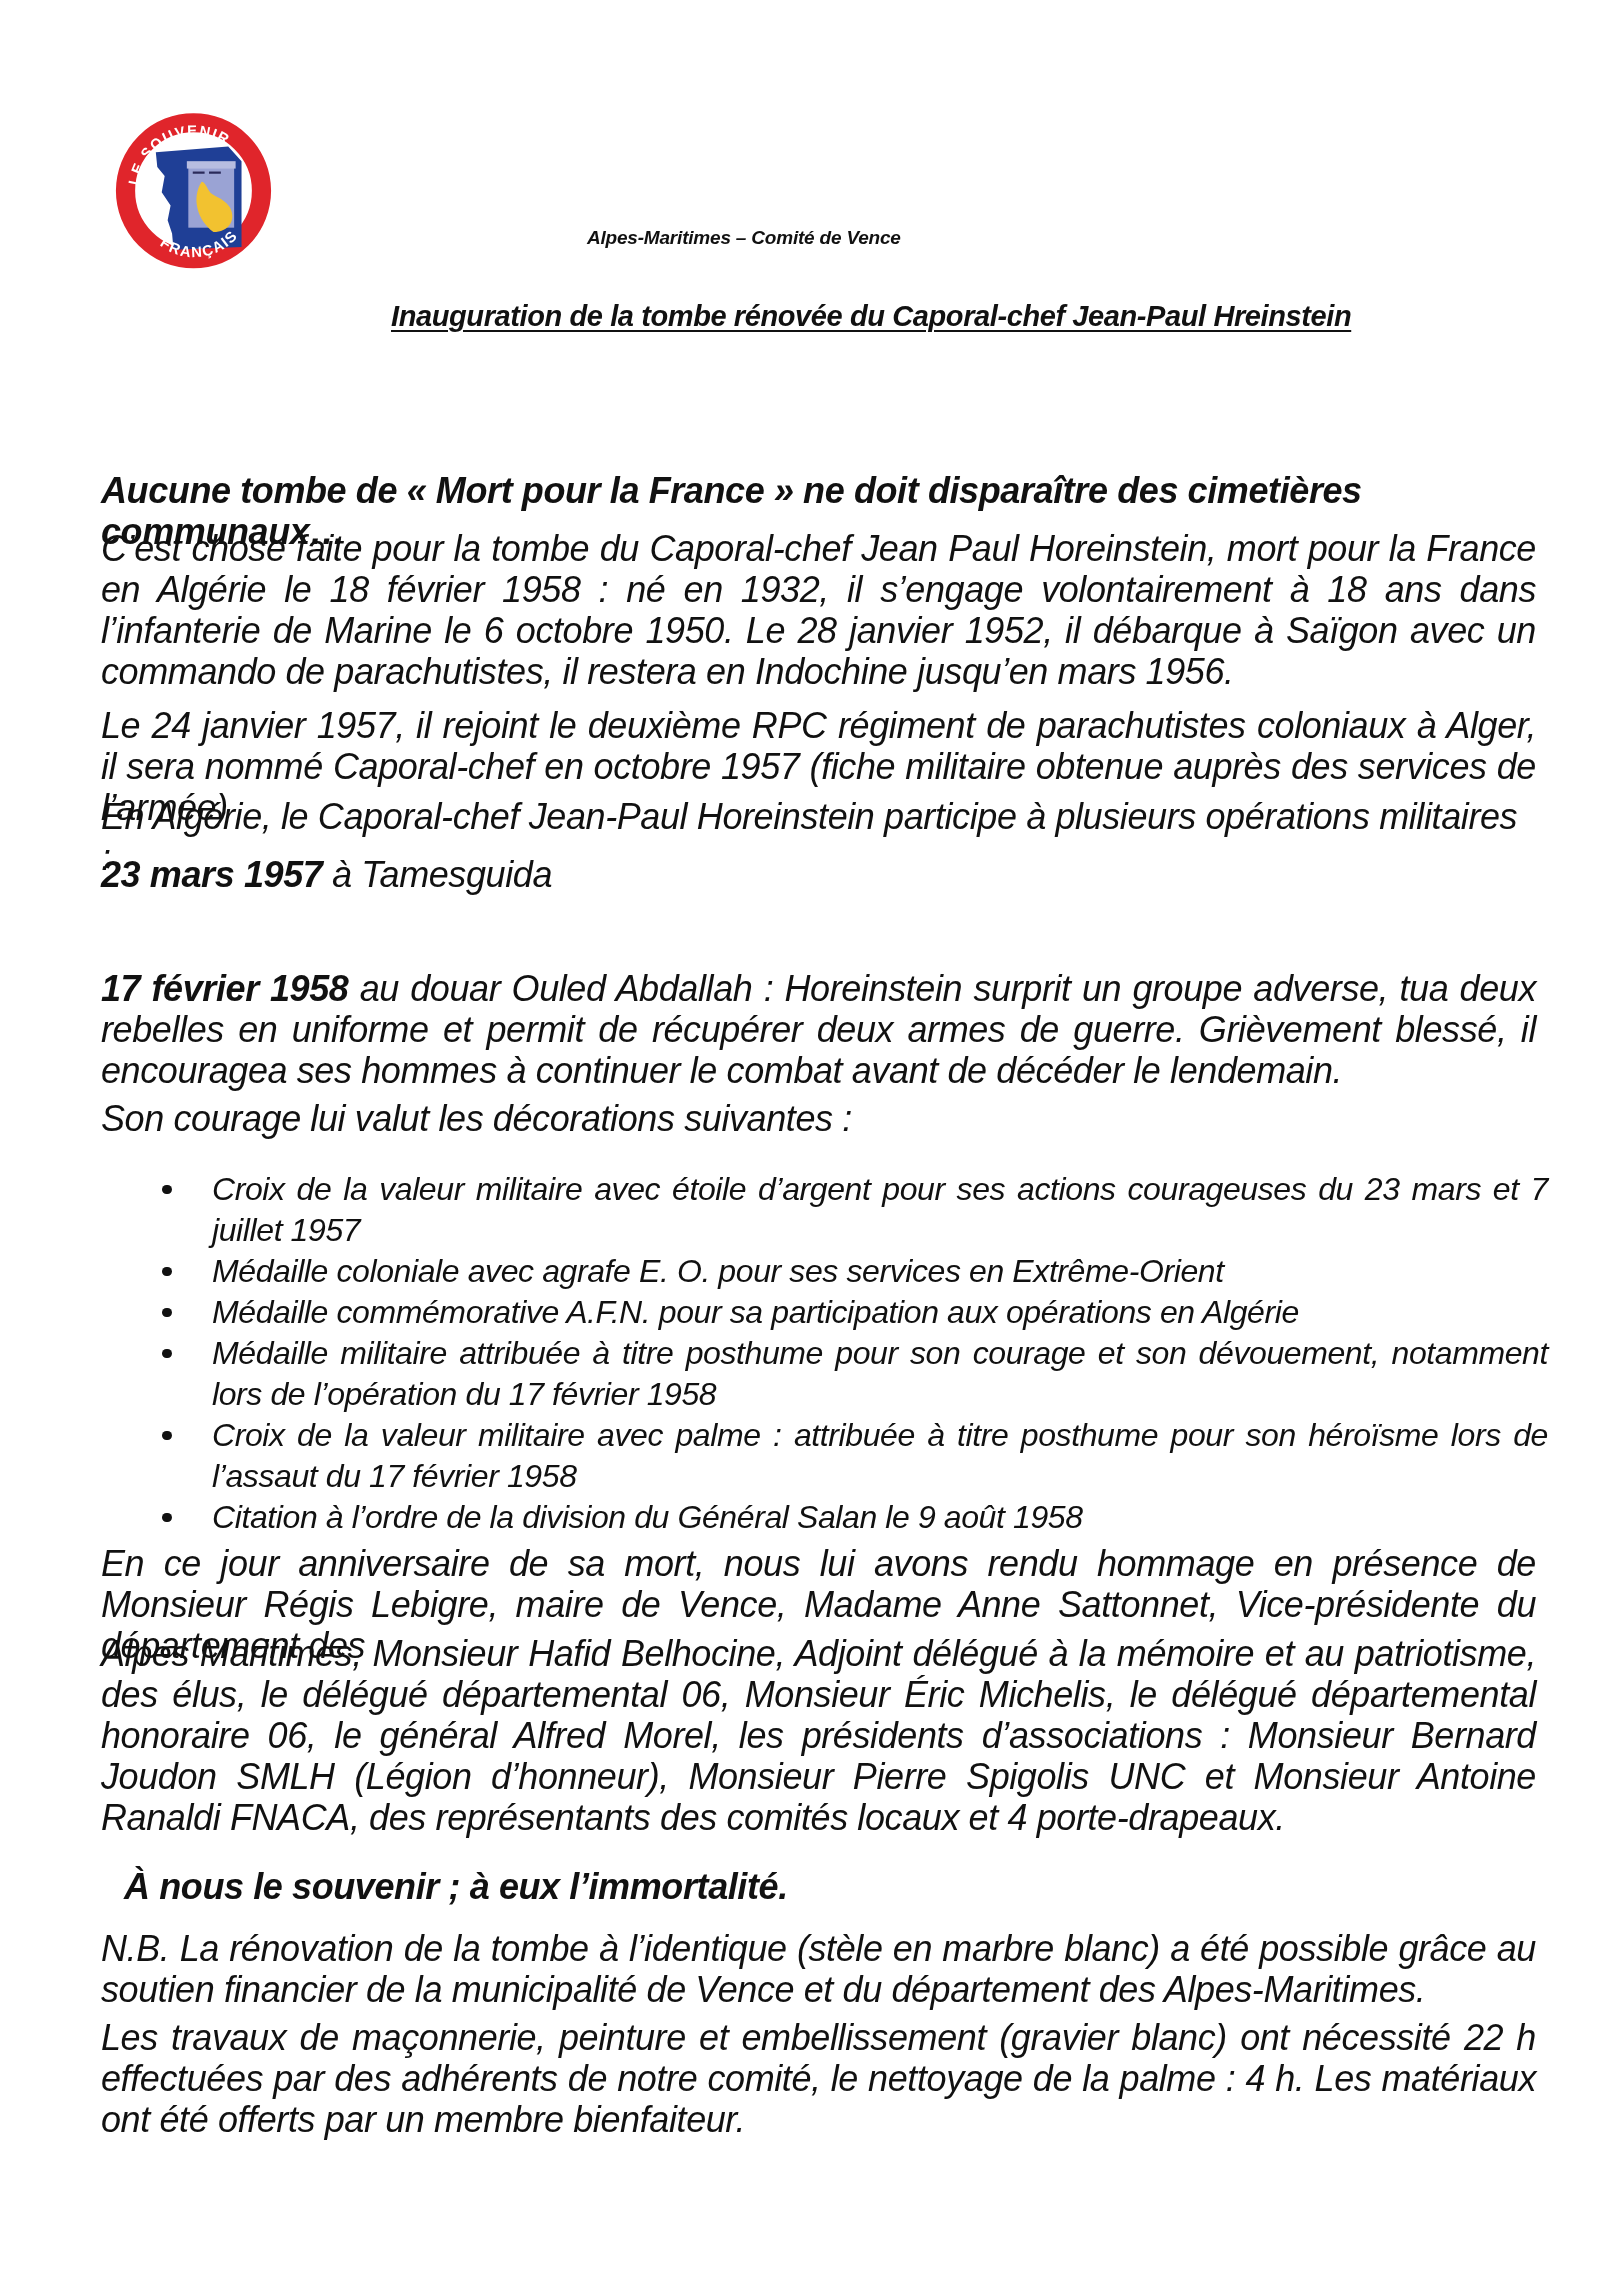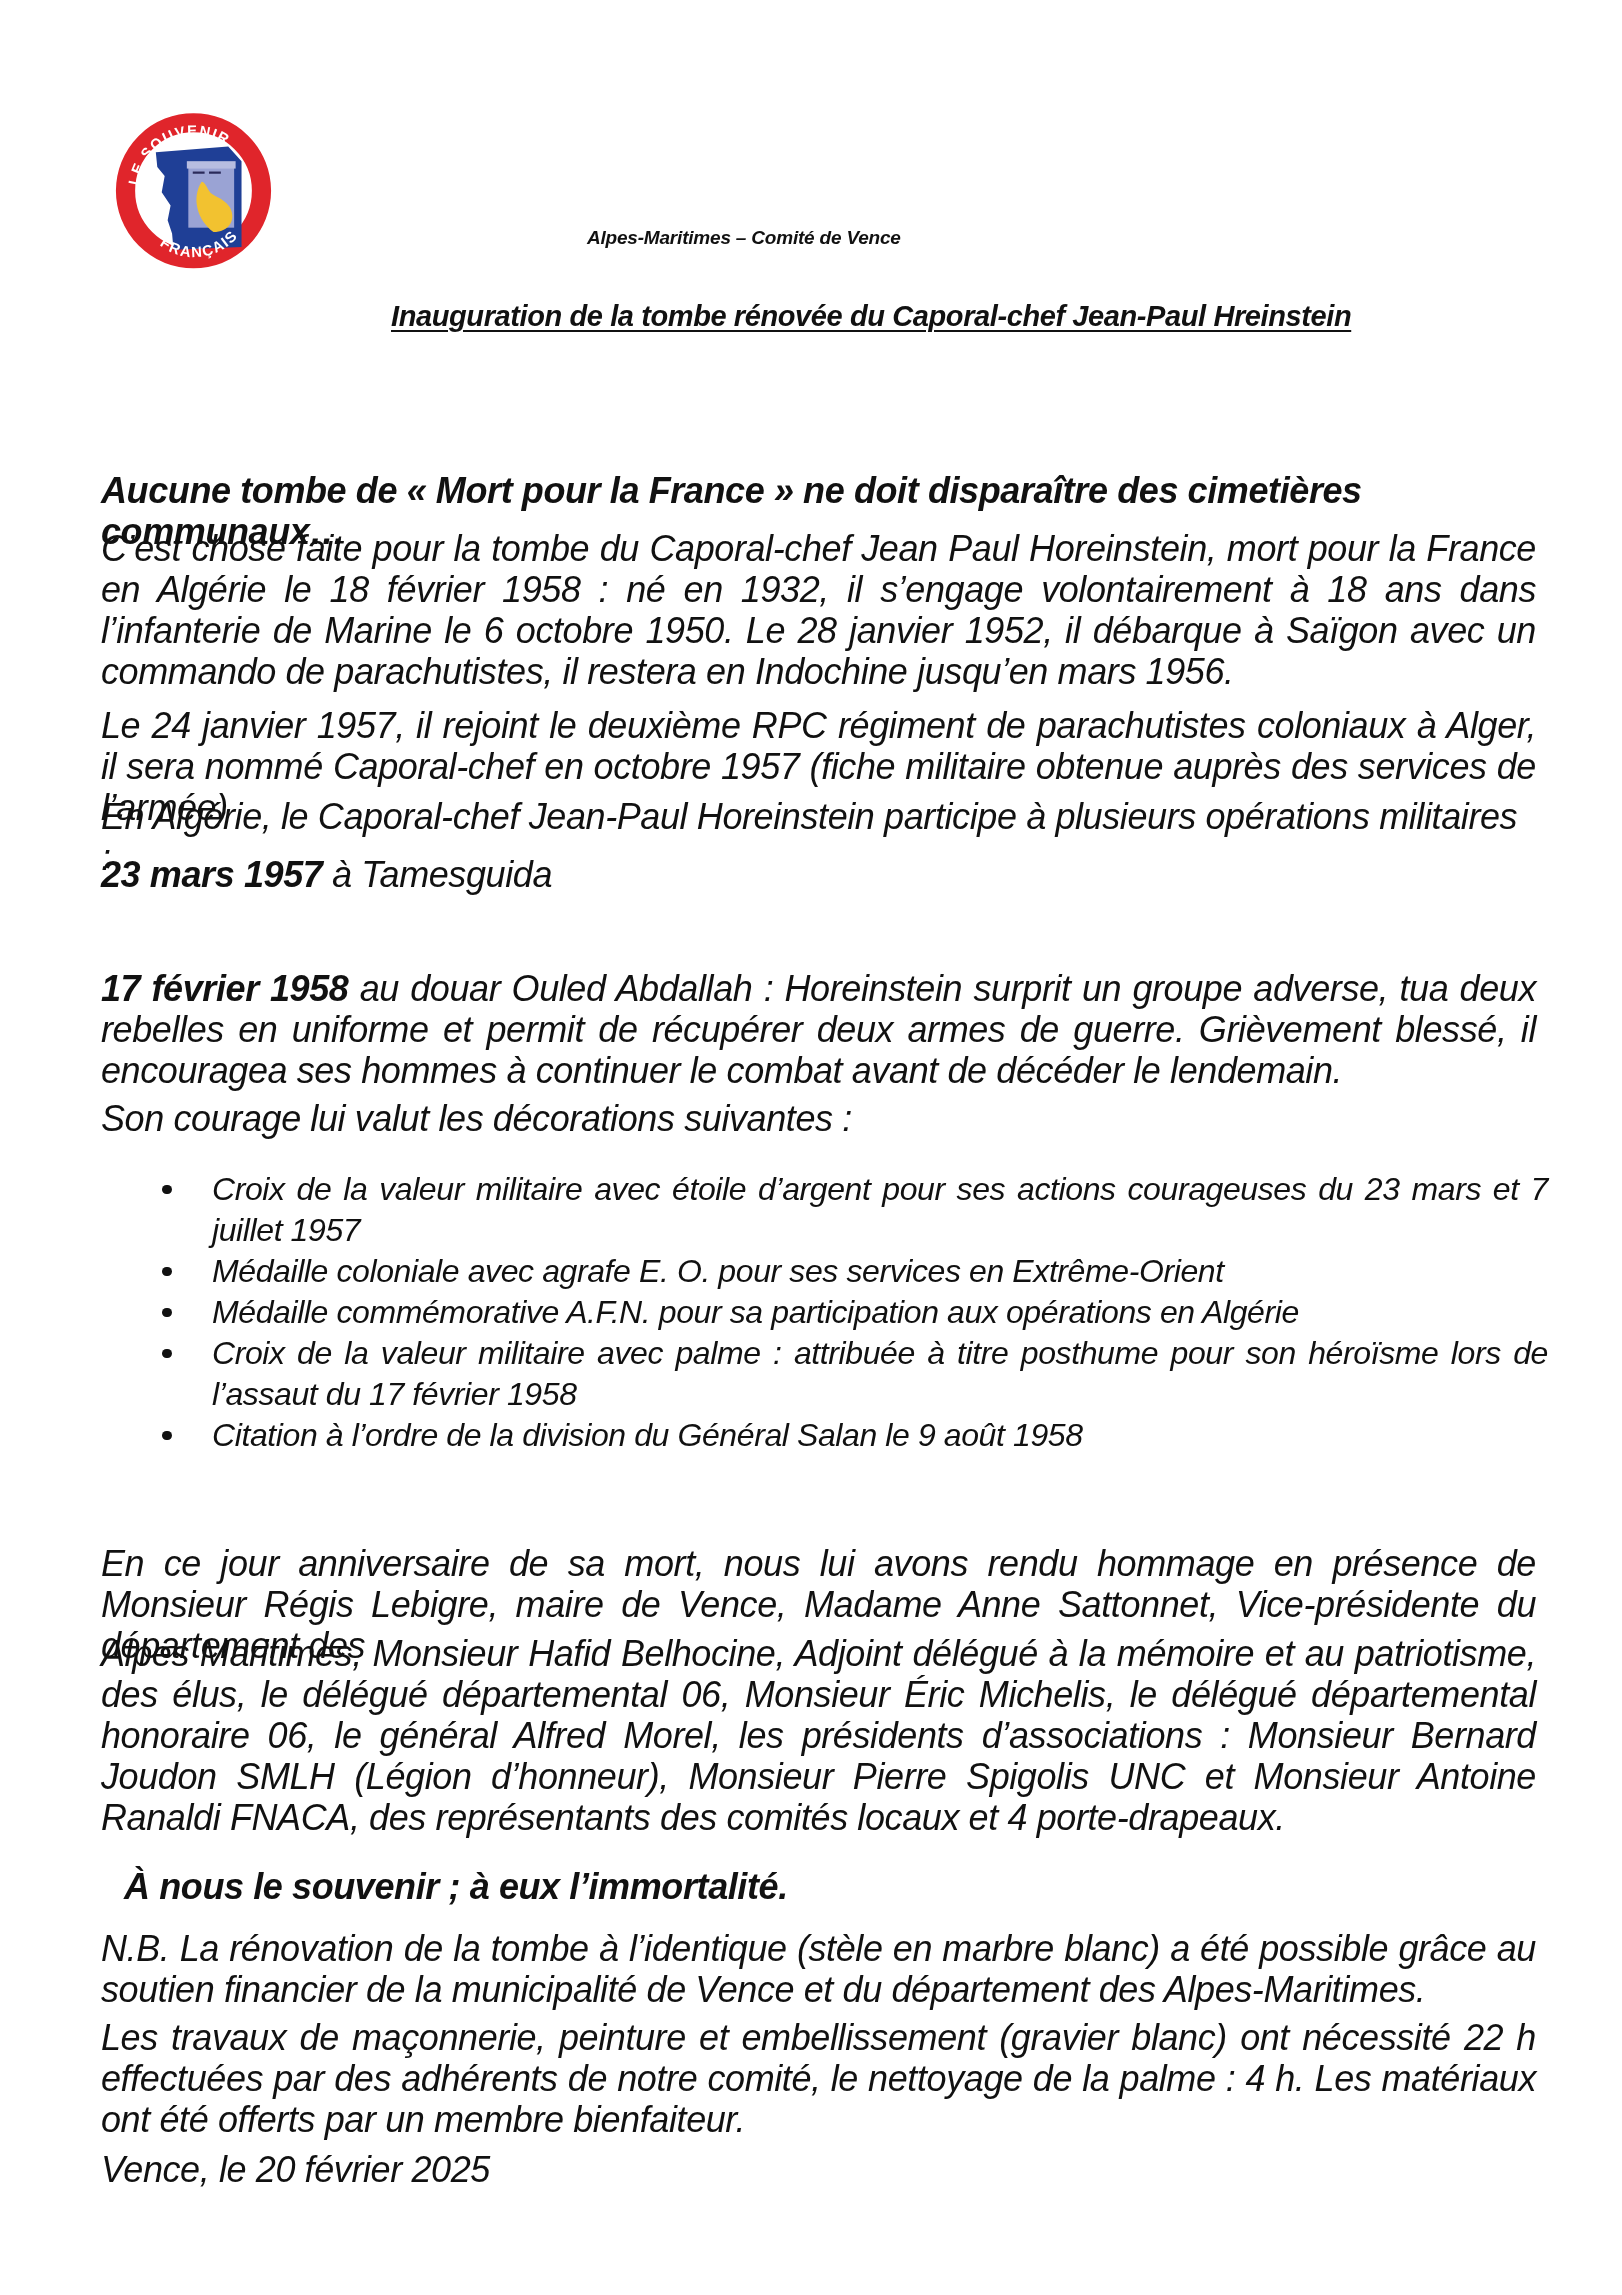--- a/index.html
+++ b/index.html
@@ -90,30 +90,30 @@
   <div class="body-text" style="top:968px;">
     <b>17 février 1958</b><span> au douar Ouled Abdallah : Horeinstein surprit un groupe adverse, tua deux rebelles en uniforme et permit de récupérer deux armes de guerre. Grièvement blessé, il encouragea ses hommes à continuer le combat avant de décéder le lendemain.</span>
   </div>
 
   <div class="body-text nojust" style="top:1098px;">Son courage lui valut les décorations suivantes :</div>
 
   <ul class="deco-list">
     <li><span class="bullet"></span><span>Croix de la valeur militaire avec étoile d’argent pour ses actions courageuses du 23 mars et 7 juillet 1957</span></li>
     <li><span class="bullet"></span><span>Médaille coloniale avec agrafe E. O. pour ses services en Extrême-Orient</span></li>
     <li><span class="bullet"></span><span>Médaille commémorative A.F.N. pour sa participation aux opérations en Algérie</span></li>
+    <li><span class="bullet"></span><span>Médaille militaire attribuée à titre posthume pour son courage et son dévouement, notamment lors de l’opération du 17 février 1958</span></li>
     <li><span class="bullet"></span><span>Croix de la valeur militaire avec palme : attribuée à titre posthume pour son héroïsme lors de l’assaut du 17 février 1958</span></li>
     <li><span class="bullet"></span><span>Citation à l’ordre de la division du Général Salan le 9 août 1958</span></li>
   </ul>
 
   <div class="body-text" style="top:1543px;">En ce jour anniversaire de sa mort, nous lui avons rendu hommage en présence de Monsieur Régis Lebigre, maire de Vence, Madame Anne Sattonnet, Vice-présidente du département des</div>
 
   <div class="body-text" style="top:1633px;">Alpes Maritimes, Monsieur Hafid Belhocine, Adjoint délégué à la mémoire et au patriotisme, des élus, le délégué départemental 06, Monsieur Éric Michelis, le délégué départemental honoraire 06, le général Alfred Morel, les présidents d’associations : Monsieur Bernard Joudon SMLH (Légion d’honneur), Monsieur Pierre Spigolis UNC et Monsieur Antoine Ranaldi FNACA, des représentants des comités locaux et 4 porte-drapeaux.</div>
 
   <div class="body-text bold nojust" style="top:1866px;margin-left:23px;">À nous le souvenir ; à eux l’immortalité.</div>
 
   <div class="body-text" style="top:1921px;margin-top:7px;">N.B. La rénovation de la tombe à l’identique (stèle en marbre blanc) a été possible grâce au soutien financier de la municipalité de Vence et du département des Alpes-Maritimes.</div>
 
   <div class="body-text" style="top:2017px;">Les travaux de maçonnerie, peinture et embellissement (gravier blanc) ont nécessité 22 h effectuées par des adhérents de notre comité, le nettoyage de la palme : 4 h. Les matériaux ont été offerts par un membre bienfaiteur.</div>
 
-  <div class="body-text nojust" style="top:2149px;">Vence, le 20 février 2025</div>
 
 </div>
 
 
 </body></html>

